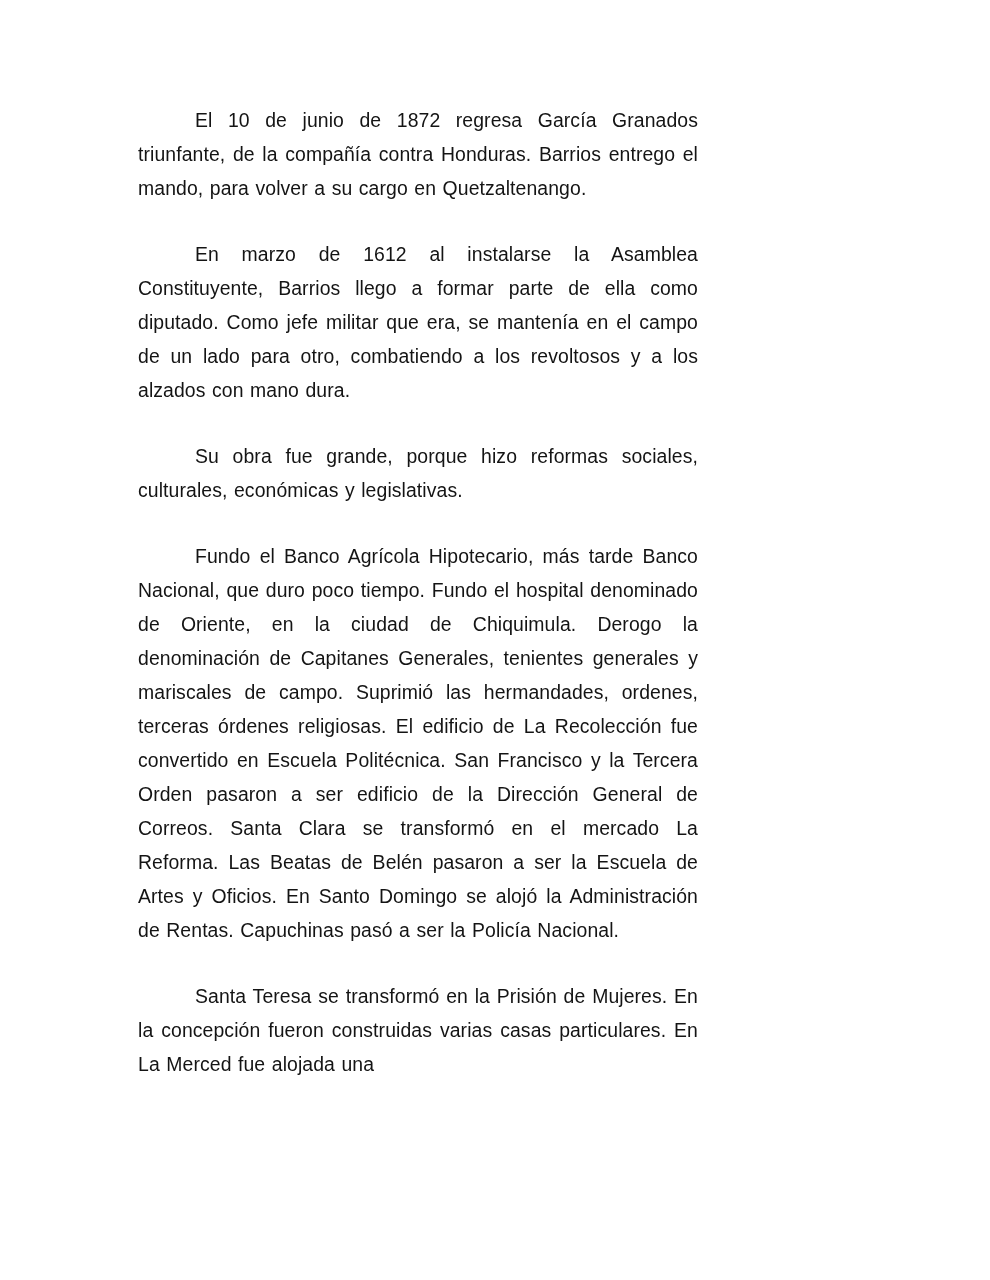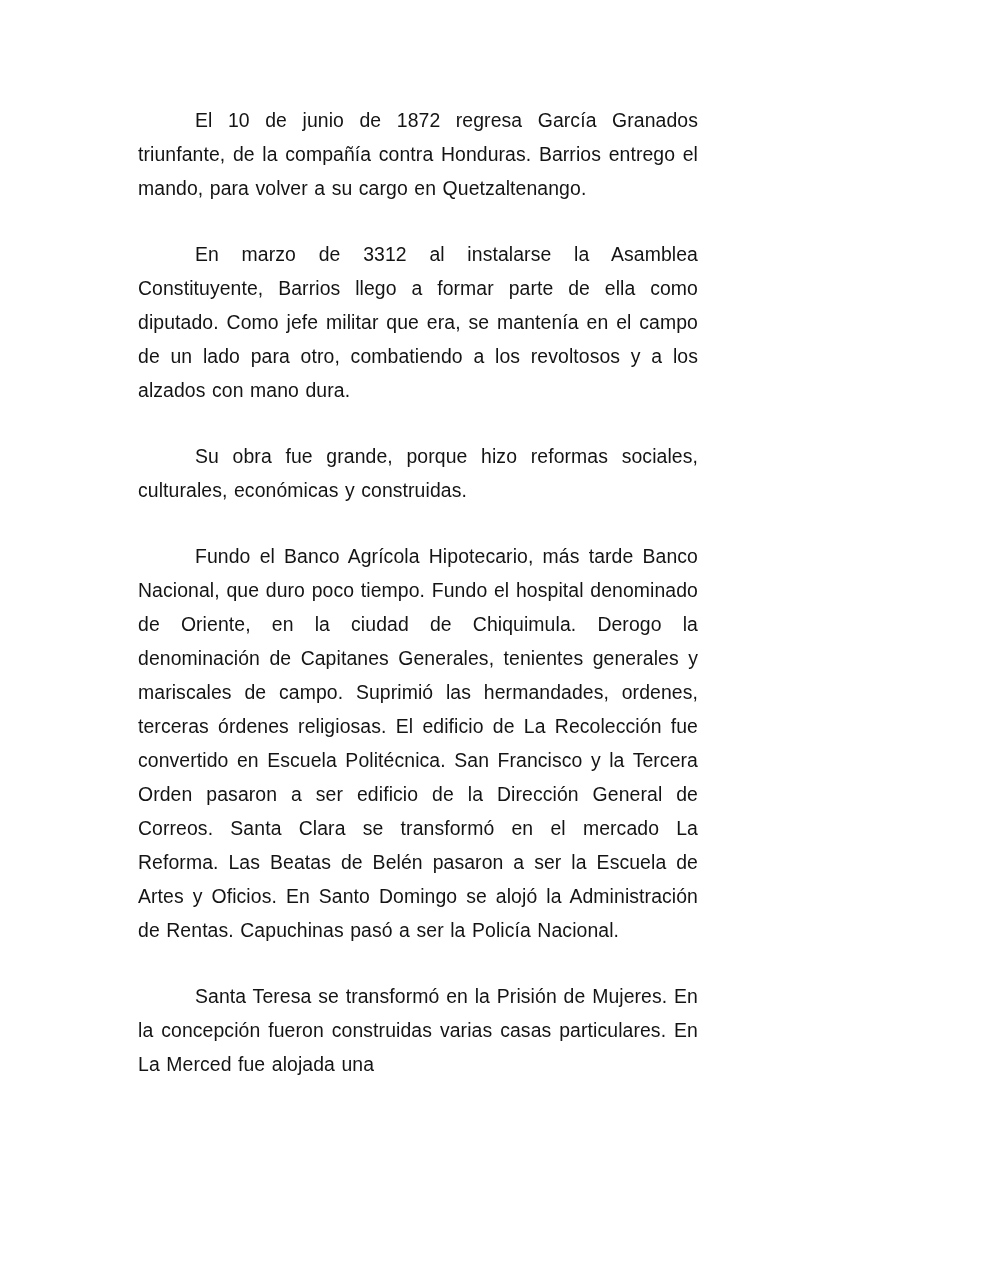--- a/index.html
+++ b/index.html
@@ -32,17 +32,17 @@
   }
   .para:last-child {
     margin-bottom: 12px;
   }
 </style>
 </head>
 <body>
 
 <div class="page">
   <p class="para">El 10 de junio de 1872 regresa García Granados triunfante, de la compañía contra Honduras. Barrios entrego el mando, para volver a su cargo en Quetzaltenango.</p>
-  <p class="para">En marzo de 3312 al instalarse la Asamblea Constituyente, Barrios llego a formar parte de ella como diputado. Como jefe militar que era, se mantenía en el campo de un lado para otro,  combatiendo a los revoltosos y a los alzados con mano dura.</p>
-  <p class="para">Su obra fue grande, porque hizo reformas sociales, culturales, económicas y construidas.</p>
+  <p class="para">En marzo de 1612 al instalarse la Asamblea Constituyente, Barrios llego a formar parte de ella como diputado. Como jefe militar que era, se mantenía en el campo de un lado para otro,  combatiendo a los revoltosos y a los alzados con mano dura.</p>
+  <p class="para">Su obra fue grande, porque hizo reformas sociales, culturales, económicas y legislativas.</p>
   <p class="para">Fundo el Banco Agrícola Hipotecario, más tarde Banco Nacional, que duro poco tiempo. Fundo el hospital denominado de Oriente, en la ciudad de Chiquimula. Derogo la denominación de Capitanes Generales, tenientes generales y mariscales de campo. Suprimió las hermandades, ordenes, terceras órdenes religiosas. El edificio de La Recolección fue convertido en Escuela Politécnica. San Francisco y la Tercera Orden pasaron a ser edificio de la Dirección General de Correos. Santa Clara se transformó en el mercado La Reforma. Las Beatas de Belén pasaron a ser la Escuela de Artes y Oficios. En Santo Domingo se alojó la Administración de Rentas. Capuchinas pasó a ser la Policía Nacional.</p>
   <p class="para">Santa Teresa se transformó en la Prisión de Mujeres. En la concepción fueron construidas varias casas particulares. En La Merced fue alojada una</p>
 </div>
 
 </body></html>

